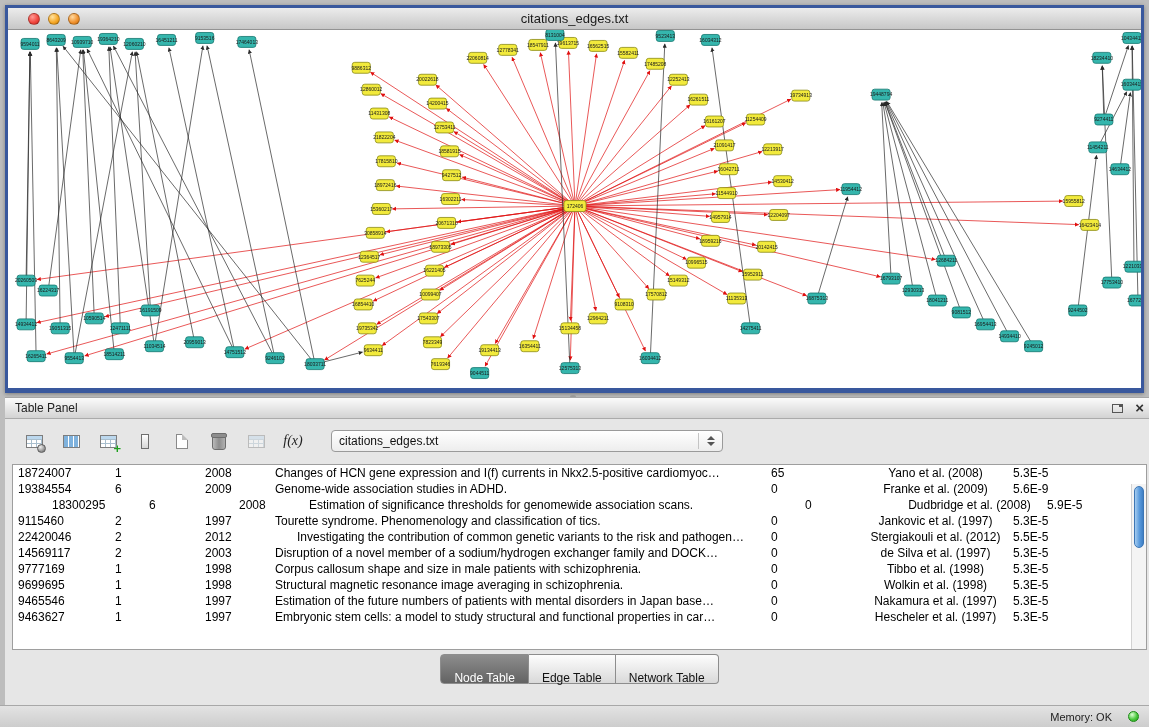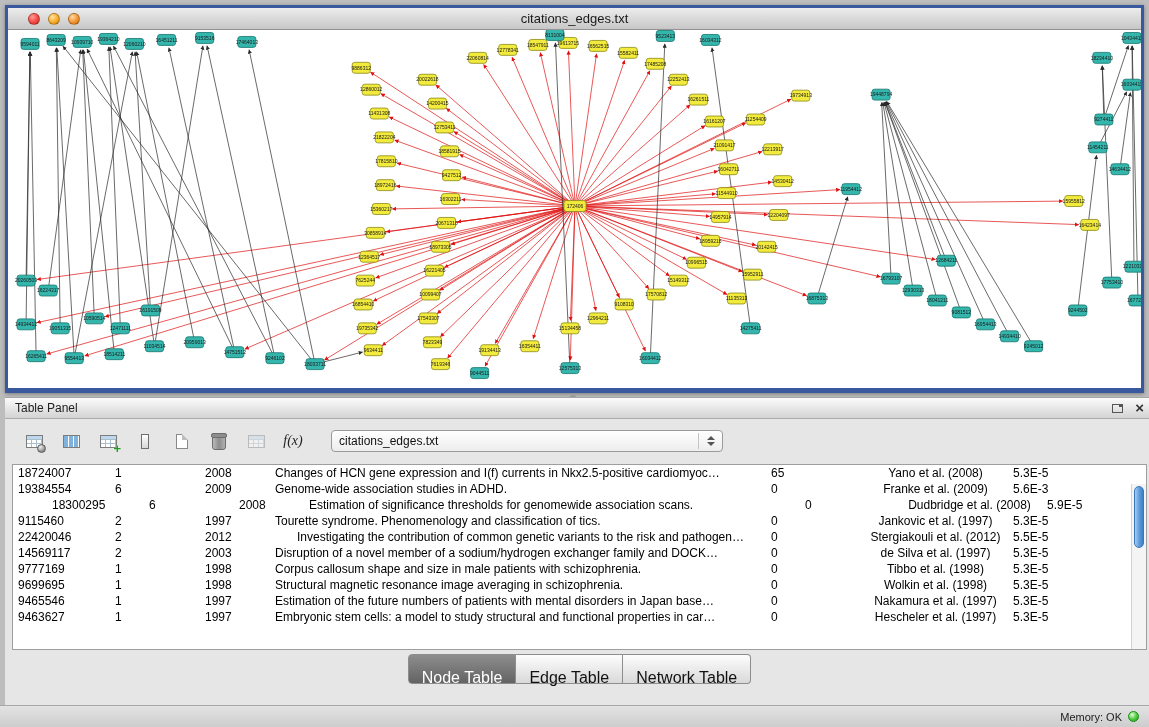--- a/index.html
+++ b/index.html
@@ -69,30 +69,30 @@
   .th { font-size:12px; line-height:18px; text-align:center; color:#1a1a1a; border-right:1px solid #aac5d7; overflow:hidden; white-space:nowrap; flex-shrink:0; }
   .th-fill { flex:1; border-right:none; }
   .tr { display:flex; height:16px; }
   .td { font-size:12px; line-height:16px; padding:0 0 0 5px; color:#000; overflow:hidden; white-space:nowrap; flex-shrink:0; }
   .vscroll { position:absolute; top:19px; right:0; bottom:0; width:15px; background:#f4f4f4; border-left:1px solid #d2d2d2; }
   .vthumb { position:absolute; top:2px; left:2px; width:10px; height:62px; border-radius:6px;
       background:linear-gradient(90deg,#a6cdf0,#5a9bdd 55%,#3f7fc4); border:1px solid #3c76b5; }
 
   
   .tabs-row { height:38px; display:flex; align-items:center; justify-content:center; }
-  .tab { height:24px; line-height:18px; padding:14px 13px; font-size:16px; color:#111;
+  .tab { height:24px; line-height:18px; padding:14px 13px; font-size:12px; color:#111;
       background:linear-gradient(#fdfdfd,#d9d9d9); border:1px solid #8d8d8d; border-left:none; }
   .tab:first-child { border-left:1px solid #8d8d8d; border-radius:4px 0 0 4px; }
   .tab:last-child { border-radius:0 4px 4px 0; }
   .tab.active { background:linear-gradient(#8d8d8d,#636363); color:#fff; }
 
   
   .status-bar { position:absolute; left:0; bottom:0; width:1149px; height:22px;
       background:linear-gradient(#e3e3e3,#cdcdcd); border-top:1px solid #a8a8a8;
-      display:flex; align-items:center; justify-content:flex-end; gap:6px; padding-right:10px; }
+      display:flex; align-items:center; justify-content:flex-end; gap:16px; padding-right:10px; }
   .memory-label { font-size:11px; color:#222; }
   .mem-dot { width:11px; height:11px; border-radius:50%; border:1px solid #1b8a14;
       background:radial-gradient(circle at 35% 30%, #dcffd4, #4cc93e 55%, #1f9e18); }
 </style>
 </head>
 <body>
 
 <div class="app">
 
   <div class="network-window">
@@ -740,21 +740,21 @@
               <div class="td" style="width: 150px; text-align: center;">Yano et al. (2008)</div>
               <div class="td" style="width: 90px; text-align: left;">5.3E-5</div>
             </div>
             <div class="tr">
               <div class="td" style="width: 97px; text-align: left;">19384554</div>
               <div class="td" style="width: 90px; text-align: left;">6</div>
               <div class="td" style="width: 70px; text-align: left;">2009</div>
               <div class="td" style="width: 496px; text-align: left;">Genome-wide association studies in ADHD.</div>
               <div class="td" style="width: 92px; text-align: left;">0</div>
               <div class="td" style="width: 150px; text-align: center;">Franke et al. (2009)</div>
-              <div class="td" style="width: 90px; text-align: left;">5.6E-3</div>
+              <div class="td" style="width: 90px; text-align: left;">5.6E-9</div>
             </div>
             <div class="tr">
               <div class="td" style="width: 97px; text-align: left; margin-left: 34px;">18300295</div>
               <div class="td" style="width: 90px; text-align: left;">6</div>
               <div class="td" style="width: 70px; text-align: left;">2008</div>
               <div class="td" style="width: 496px; text-align: left;">Estimation of significance thresholds for genomewide association scans.</div>
               <div class="td" style="width: 92px; text-align: left;">0</div>
               <div class="td" style="width: 150px; text-align: center;">Dudbridge et al. (2008)</div>
               <div class="td" style="width: 90px; text-align: left;">5.9E-5</div>
             </div>

